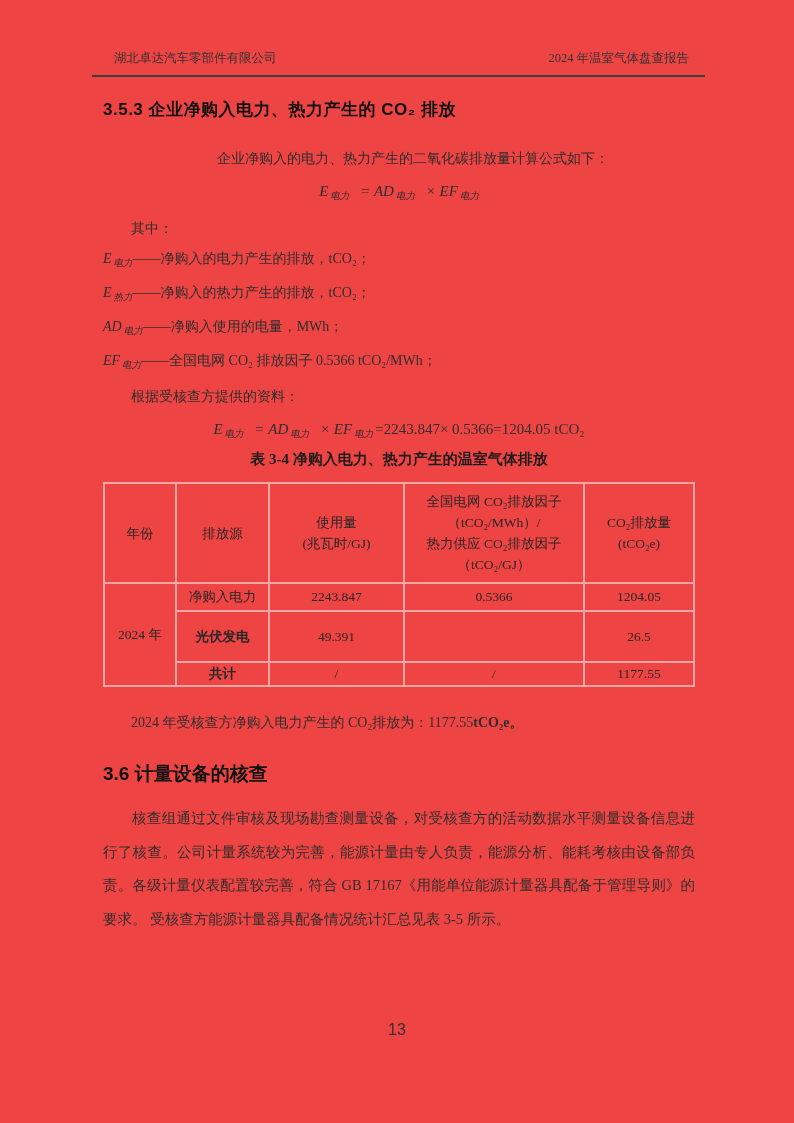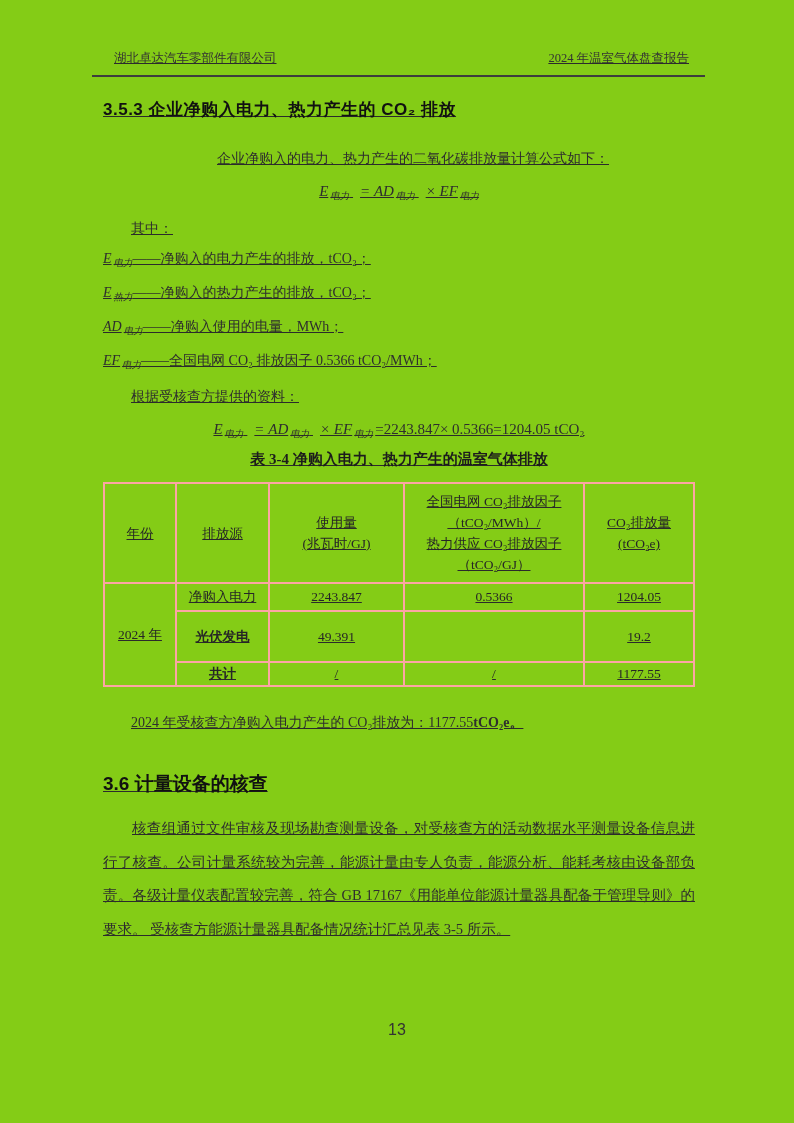--- a/index.html
+++ b/index.html
@@ -2,25 +2,24 @@
 <html><head>
 <meta charset="utf-8">
 <style>
   * { margin: 0; padding: 0; box-sizing: border-box; }
   html, body { background: #ffffff; }
   .page {
     position: relative;
     width: 794px;
     height: 1123px;
     margin: 0 auto;
-    background: #84cc16;
+    background: #ef4444;
     color: #2b2b2b;
     font-family: "Liberation Serif", "DejaVu Serif", serif;
     overflow: hidden;
-    text-decoration: underline;
   }
   
   .hdr {
     margin: 0 89px 0 92px;
     padding: 50px 16px 8px 22px;
     display: flex;
     justify-content: space-between;
     align-items: flex-end;
     border-bottom: 2px solid #3d3d3d;
     font-size: 12.5px;
@@ -88,21 +87,21 @@
     height: 100px;
   }
   tr.r1 td { height: 28px; border-radius: 6px; }
   tr.r2 td { height: 51px; }
   tr.r3 td { height: 24px; }
   td.v-top { vertical-align: top; padding-top: 3px; }
   .b { font-weight: bold; }
   
   p.result { margin-top: 26px; }
   h2.sec-36 {
-    margin-top: 38px;
+    margin-top: 28px;
     font-family: "Liberation Sans", "DejaVu Sans", sans-serif;
     font-weight: bold;
     font-size: 19px;
     color: #111;
   }
   p.para-36 {
     margin-top: 15px;
     font-size: 14.5px;
     line-height: 33.5px;
     text-align: justify;
@@ -193,21 +192,21 @@
           <td rowspan="3">2024 年</td>
           <td>净购入电力</td>
           <td>2243.847</td>
           <td>0.5366</td>
           <td>1204.05</td>
         </tr>
         <tr class="r2">
           <td class="v-top b">光伏发电</td>
           <td>49.391</td>
           <td></td>
-          <td>19.2</td>
+          <td>26.5</td>
         </tr>
         <tr class="r3">
           <td class="b">共计</td>
           <td>/</td>
           <td>/</td>
           <td>1177.55</td>
         </tr>
       </tbody>
     </table>
 

